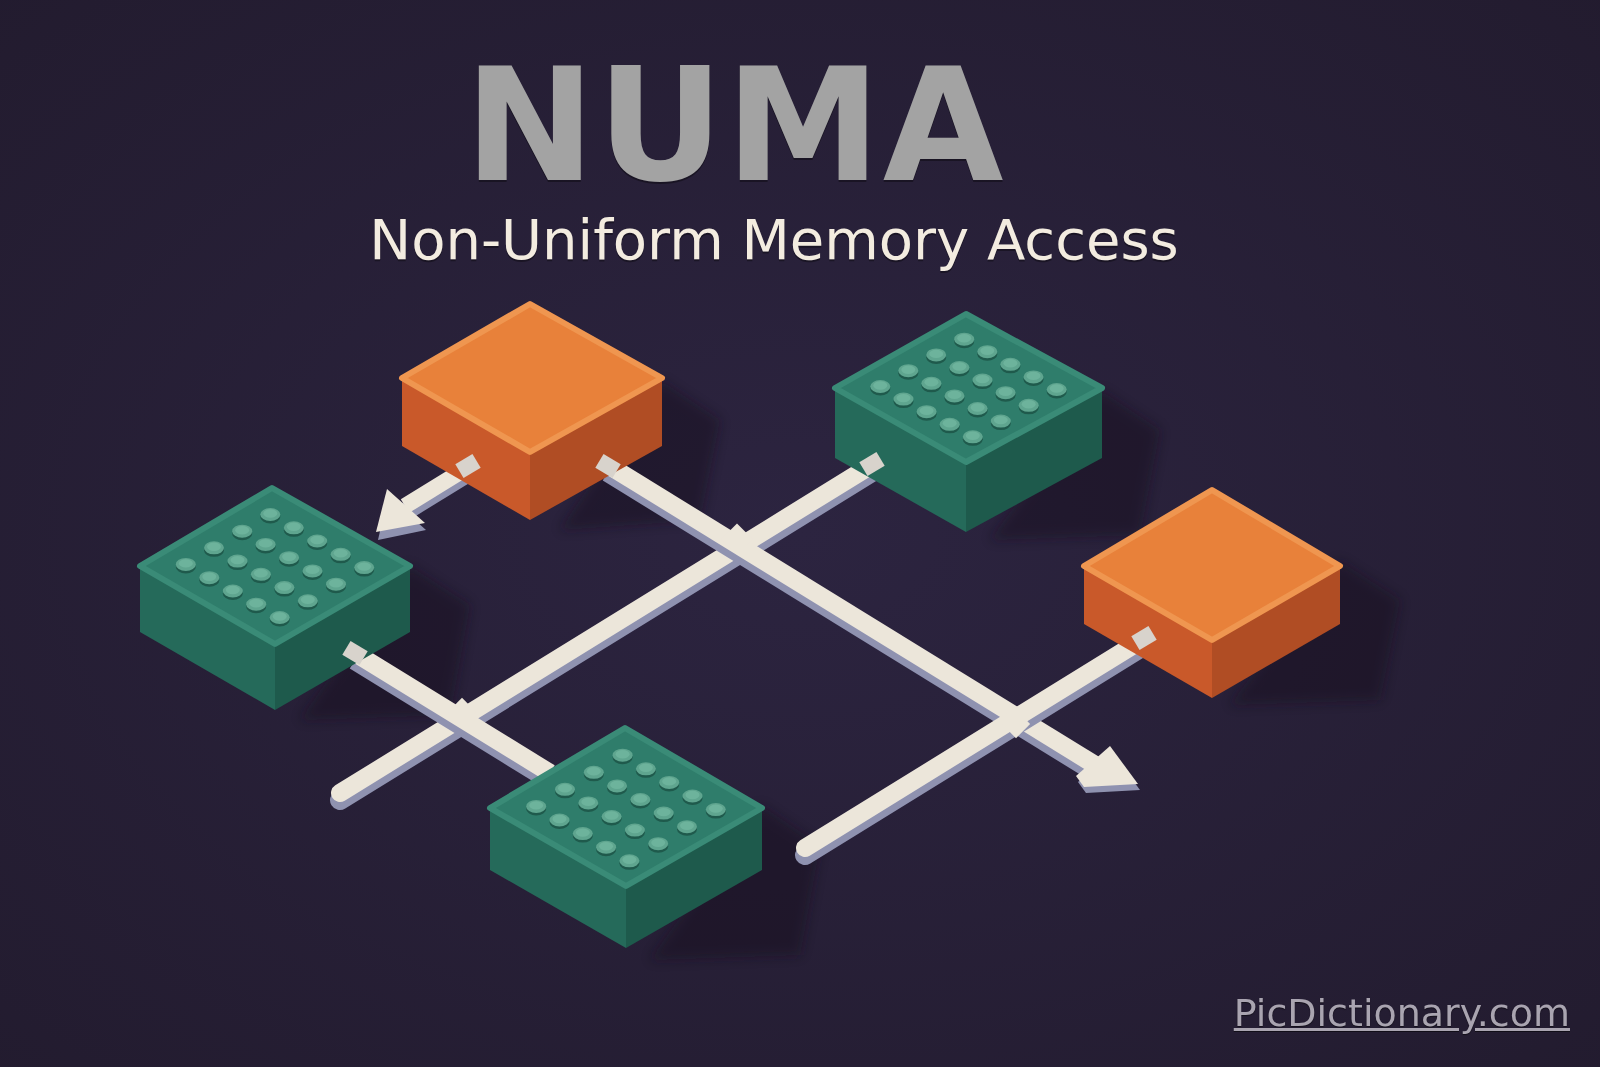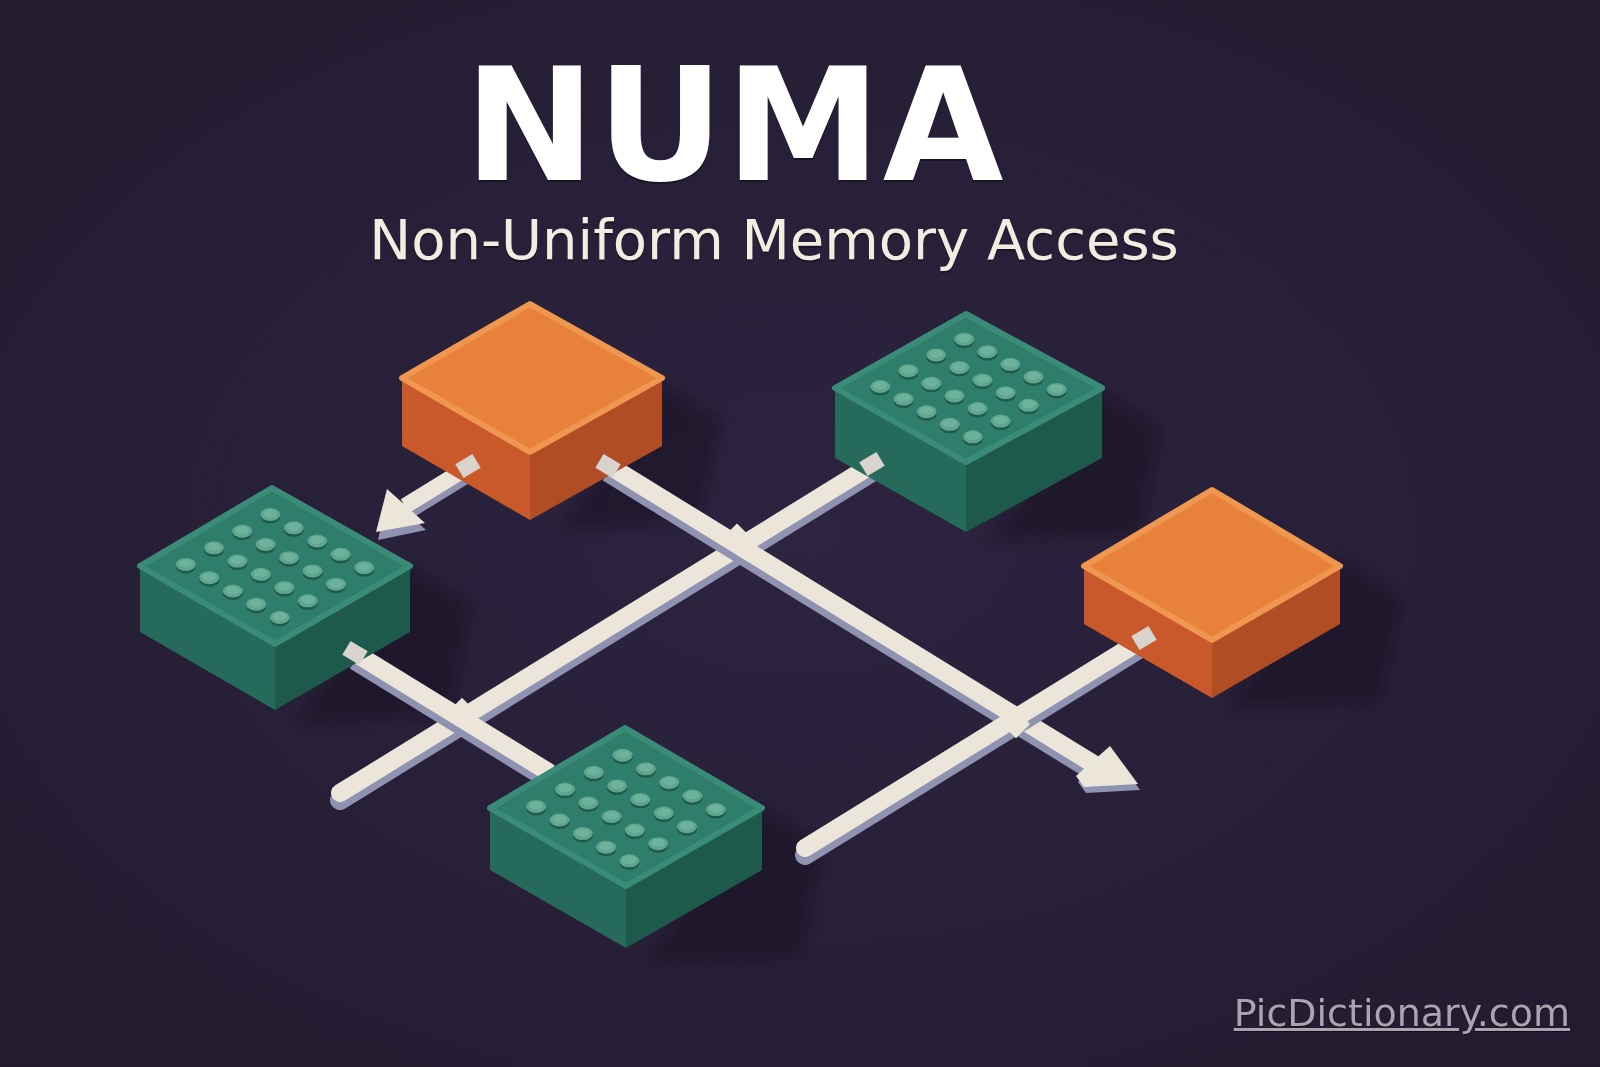--- a/index.html
+++ b/index.html
@@ -6,21 +6,21 @@
     body {
       width: 1600px; height: 1067px; overflow: hidden;
       background: #2a2238;
       font-family: "DejaVu Sans", sans-serif;
       position: relative;
     }
     #canvas { position: absolute; left: 0; top: 0; width: 1600px; height: 1067px; }
     .title {
       position: absolute; left: 0; width: 1470px; text-align: center;
       top: 48px; font-size: 156px; font-weight: bold; letter-spacing: 2px;
-      color: #ffffff; line-height: 1; font-family: "DejaVu Sans", sans-serif;
+      color: #a3a3a3; line-height: 1; font-family: "DejaVu Sans", sans-serif;
       text-shadow: 0 2px 0 rgba(0,0,0,0.35);
     }
     .subtitle {
       position: absolute; left: 0; width: 1460px; text-align: center;
       top: 212px; font-size: 56px; color: #f3ece0; line-height: 1;
       font-family: "DejaVu Sans", sans-serif; letter-spacing: 0px;
       text-shadow: 0 2px 0 rgba(0,0,0,0.35);
       margin-left: 44px;
     }
     .watermark {

